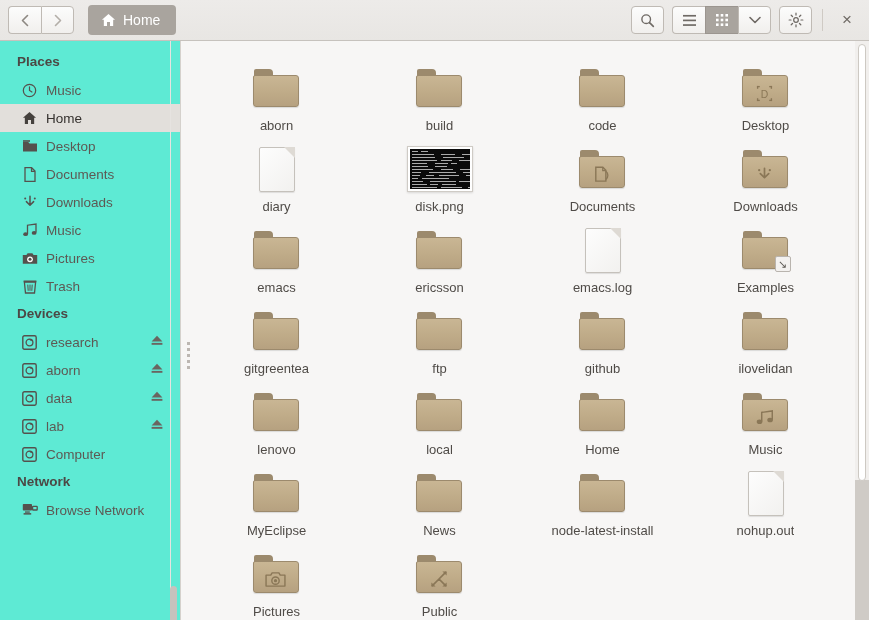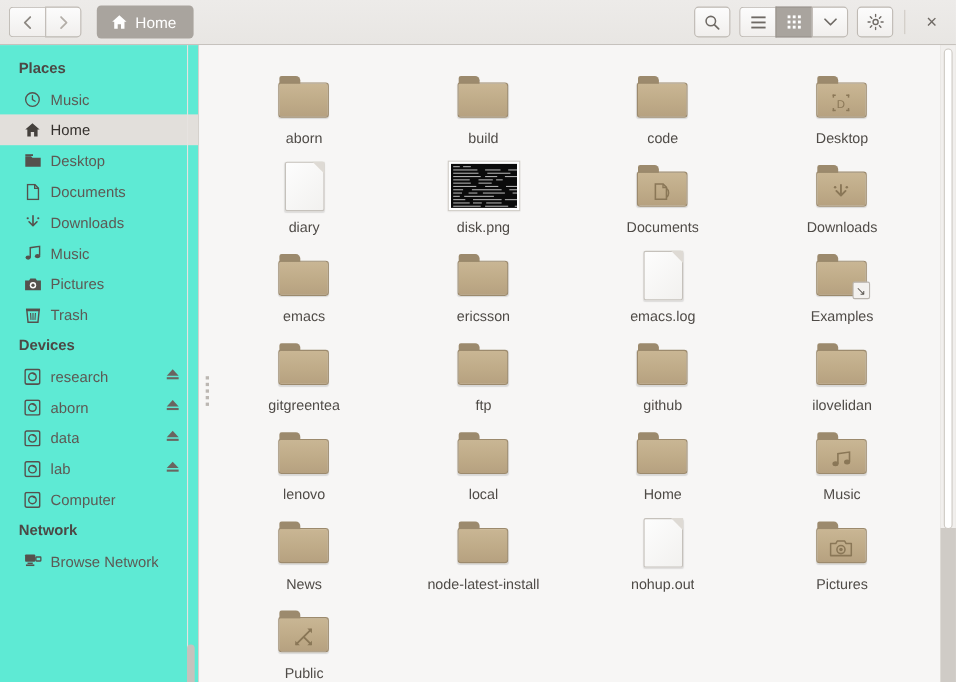--- a/index.html
+++ b/index.html
@@ -713,20 +713,29 @@
             </div>
             <div class="label">Music</div>
           </div>
           <div class="cell">
             <div class="ic">
               <div class="folder">
                 <div class="tab"></div>
                 <div class="bodyf"></div>
               </div>
             </div>
+            <div class="label">MyEclipse</div>
+          </div>
+          <div class="cell">
+            <div class="ic">
+              <div class="folder">
+                <div class="tab"></div>
+                <div class="bodyf"></div>
+              </div>
+            </div>
             <div class="label">News</div>
           </div>
           <div class="cell">
             <div class="ic">
               <div class="folder">
                 <div class="tab"></div>
                 <div class="bodyf"></div>
               </div>
             </div>
             <div class="label">node-latest-install</div>

